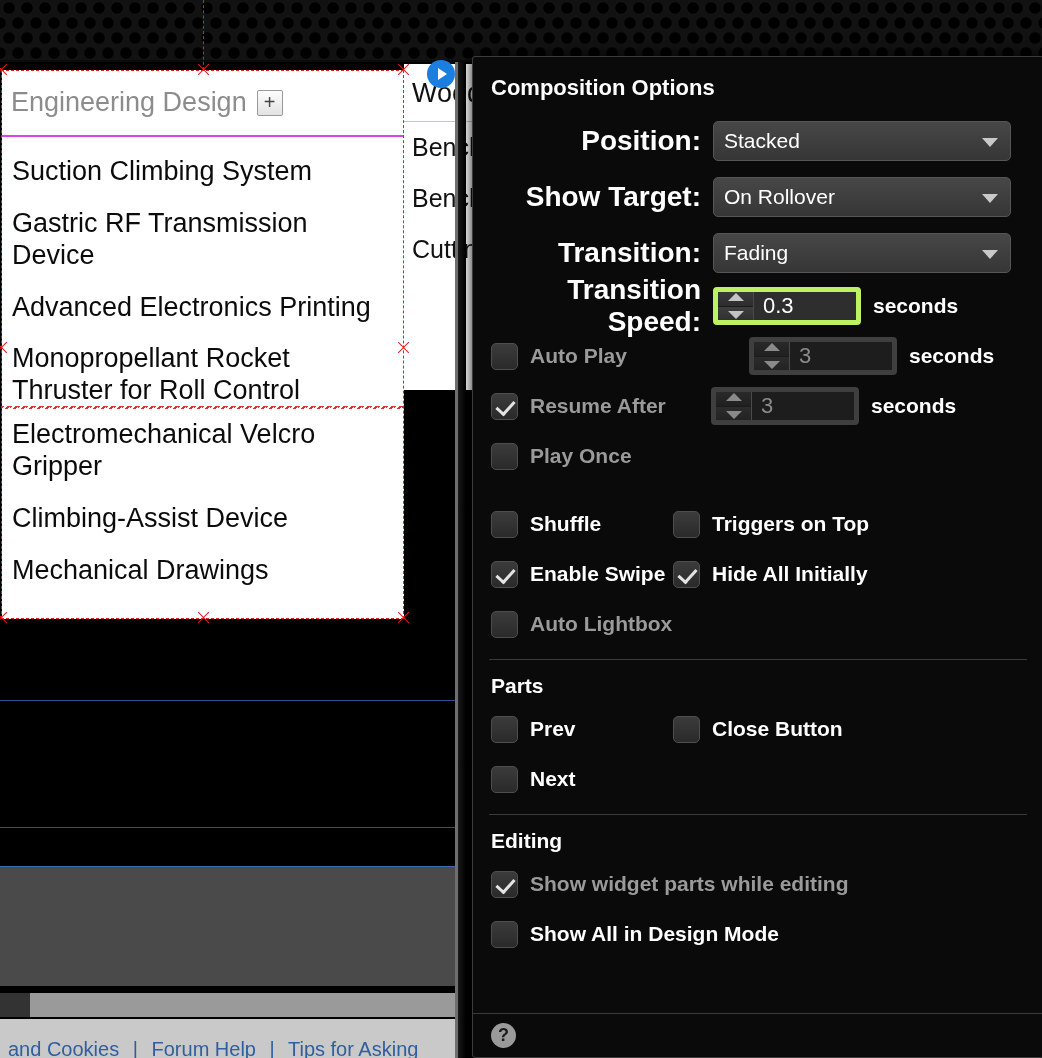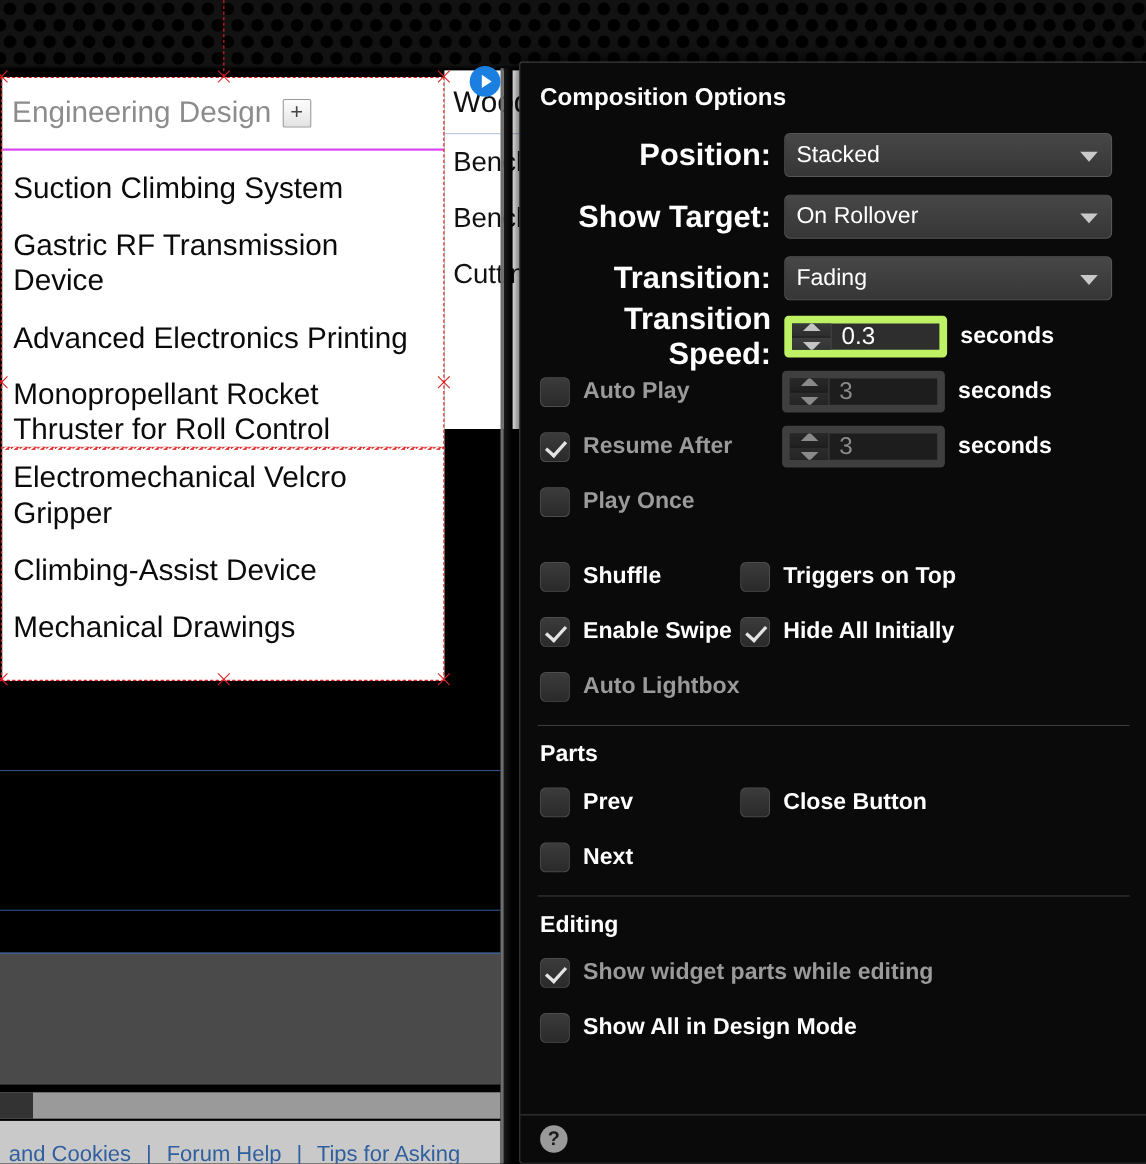--- a/index.html
+++ b/index.html
@@ -180,21 +180,21 @@
     position: absolute; right: 12px; top: 50%; margin-top: -3px;
     width: 0; height: 0;
     border-left: 8px solid transparent;
     border-right: 8px solid transparent;
     border-top: 9px solid #c9c9c9;
   }
   .combo .ctext { overflow: hidden; white-space: nowrap; text-overflow: ellipsis; }
 
   
   .spin-wrap { display: flex; align-items: center; width: 148px; height: 38px;
-    background: #2e2e2e; border: 7px solid #bef264; border-radius: 4px; overflow: hidden; }
+    background: #2e2e2e; border: 5px solid #bef264; border-radius: 4px; overflow: hidden; }
   .spin-wrap.disabled { background: #1d1d1d; border-color: #3f3f3f; }
   .spin-btns { width: 36px; height: 36px; display: flex; flex-direction: column;
     border-right: 1px solid #4a4a4a; }
   .spin-btn { flex: 1; display: flex; align-items: center; justify-content: center;
     background: linear-gradient(#3e3e3e, #2d2d2d); }
   .spin-btn:first-child { border-bottom: 1px solid #1b1b1b; }
   .spin-wrap.disabled .spin-btn { background: linear-gradient(#2c2c2c, #202020); }
   .ar-up { width:0;height:0;border-left:8px solid transparent;border-right:8px solid transparent;border-bottom:8px solid #c4c4c4; }
   .ar-dn { width:0;height:0;border-left:8px solid transparent;border-right:8px solid transparent;border-top:8px solid #c4c4c4; }
   .spin-wrap.disabled .ar-up { border-bottom-color: #8a8a8a; }
@@ -348,21 +348,21 @@
           <div class="spin-btn">
               <span class="ar-dn"></span>
             </div>
         </div>
         <div class="spin-val">0.3</div>
       </div>
       <div class="unit">seconds</div>
     </div>
 
     <div class="row tight">
-      <div class="cbrow pad" style="width:238px;">
+      <div class="cbrow pad" style="width:276px;">
         <span class="cb"></span>
         <span class="cb-label dim">Auto Play</span>
       </div>
       <div class="spin-wrap disabled">
         <div class="spin-btns">
           <div class="spin-btn">
               <span class="ar-up"></span>
             </div>
           <div class="spin-btn">
               <span class="ar-dn"></span>

